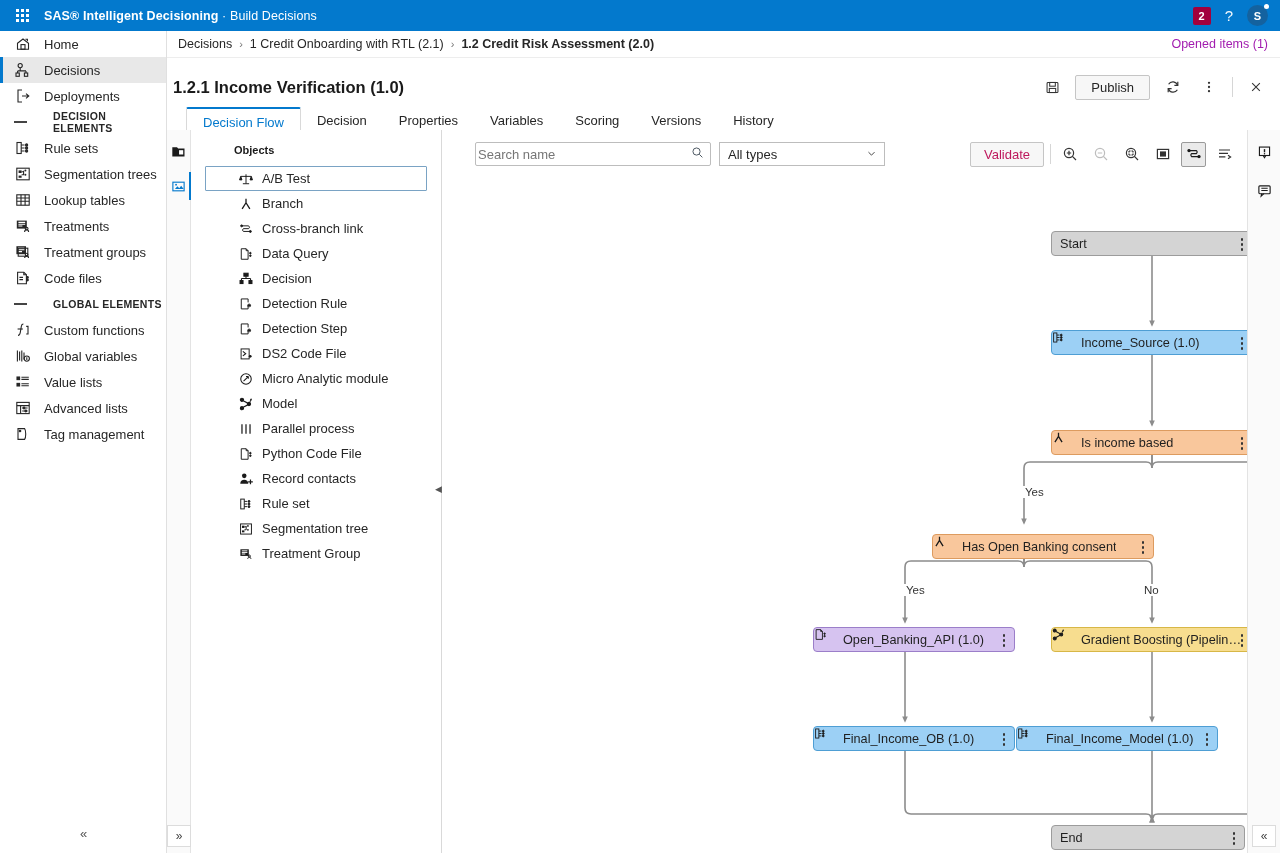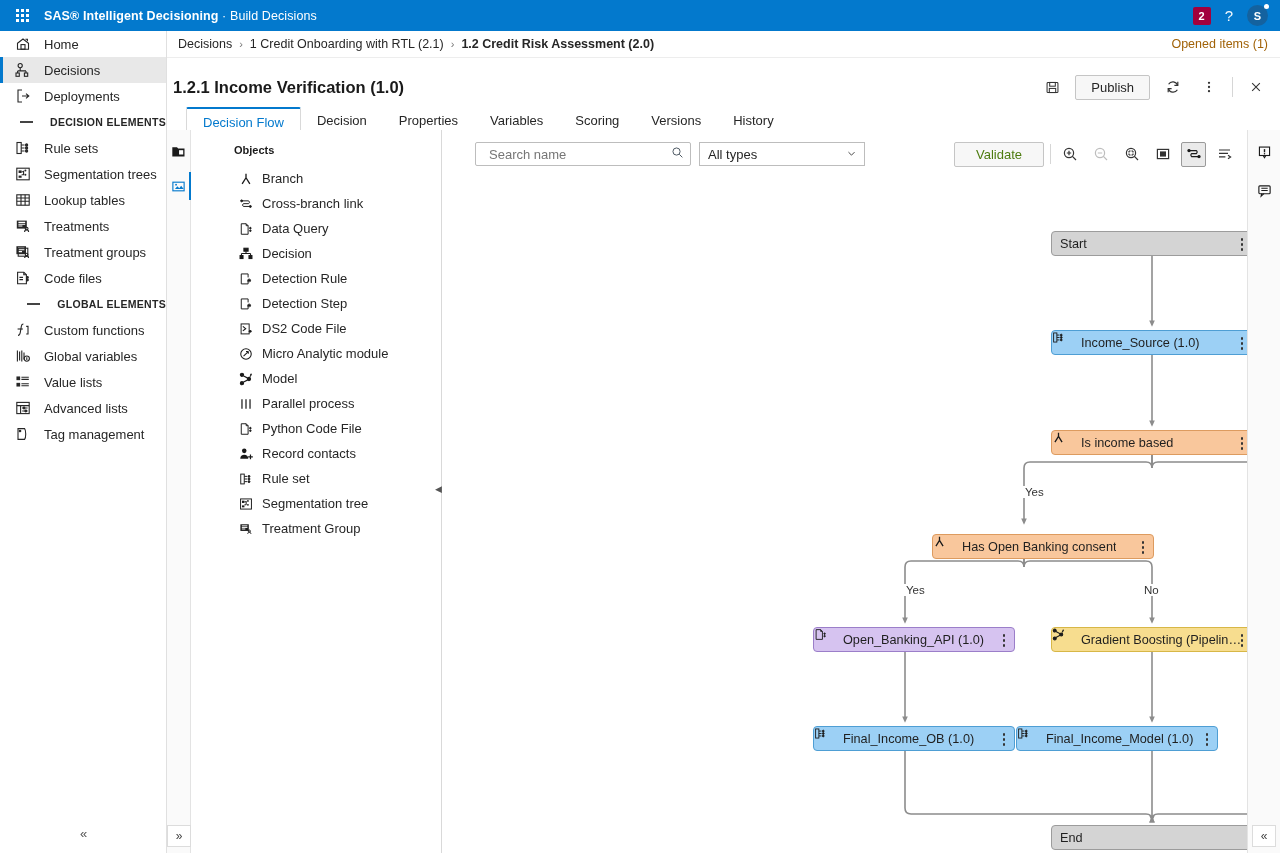--- a/index.html
+++ b/index.html
@@ -51,42 +51,42 @@
     display: flex; align-items: center; height: 26px; padding-left: 14px;
     gap: 13px; cursor: pointer; font-size: 13px; color: #262626; position: relative;
   }
   .nav-item.active { background: #e8e8e8; }
   .nav-item.active::before {
     content: ""; position: absolute; left: 0; top: 0; bottom: 0; width: 3px; background: #0379cd;
   }
   .nav-icon { width: 17px; height: 17px; flex: 0 0 17px; display: flex; align-items: center; justify-content: center; }
   .nav-icon svg { display: block; }
   .nav-section {
-    display: flex; align-items: center; height: 26px; padding-left: 14px; gap: 13px;
-    font-size: 10.5px; font-weight: bold; letter-spacing: .3px; color: #262626; justify-content: flex-end;
+    display: flex; align-items: center; height: 26px; padding-left: 14px; gap: 22px;
+    font-size: 10.5px; font-weight: bold; letter-spacing: .3px; color: #262626;
   }
   .nav-section .dash { width: 17px; flex: 0 0 17px; display: flex; align-items: center; }
   .nav-section .dash i { display: block; width: 13px; height: 1.5px; background: #444; }
   .nav-collapse {
     position: absolute; bottom: 6px; left: 0; width: 167px; height: 28px;
     display: flex; align-items: center; justify-content: center;
     color: #555; font-size: 13px; cursor: pointer;
   }
 
   
   .main { position: absolute; top: 31px; left: 167px; width: 1113px; height: 822px; background: #fff; }
 
   .breadcrumbbar {
     height: 27px; display: flex; align-items: center; padding: 0 12px 0 11px;
     border-bottom: 1px solid #ededed;
   }
   .crumb { font-size: 12.5px; color: #262626; cursor: pointer; }
   .crumb.current { font-weight: bold; }
   .crumb-sep { color: #767676; margin: 0 7px; font-size: 11px; }
-  .opened-items { margin-left: auto; color: #a16207; font-size: 12.5px; cursor: pointer; }
+  .opened-items { margin-left: auto; color: #a21caf; font-size: 12.5px; cursor: pointer; }
 
   .titlerow { height: 30px; display: flex; align-items: center; padding: 0 11px 0 6px; margin-top: 14px; }
   .page-title { font-size: 16.5px; font-weight: bold; color: #1a1a1a; }
   .title-actions { margin-left: auto; display: flex; align-items: center; gap: 10px; }
   .icon-btn {
     width: 26px; height: 26px; display: flex; align-items: center; justify-content: center;
     cursor: pointer; border-radius: 2px; color: #333;
   }
   .publish-btn {
     height: 25px; padding: 0 15px; border: 1px solid #c5c5c5; border-radius: 2px;
@@ -139,37 +139,37 @@
   .panel-handle {
     position: absolute; right: -1px; top: 352px; width: 7px; height: 13px;
     display: flex; align-items: center; justify-content: center;
     font-size: 9px; color: #555; cursor: col-resize;
   }
 
   
   .canvas-wrap { flex: 1; position: relative; background: #fff; }
   .canvas-toolbar { height: 48px; display: flex; align-items: center; padding: 0 10px 0 33px; gap: 8px; }
   .search-box {
-    width: 216px; height: 24px; border: 1px solid #bdbdbd; border-radius: 2px;
-    display: flex; align-items: center; padding: 0 6px 0 11px; background: #fff;
+    width: 236px; height: 24px; border: 1px solid #bdbdbd; border-radius: 2px;
+    display: flex; align-items: center; padding: 0 6px 0 0; background: #fff;
   }
   .search-box input {
     border: 0; outline: 0; flex: 1; font-size: 13px; font-family: "Liberation Sans", sans-serif;
     color: #262626; background: transparent; min-width: 0;
   }
   .search-box input::placeholder { color: #767676; }
   .type-select {
     width: 166px; height: 24px; border: 1px solid #bdbdbd; border-radius: 0; background: #fff;
     display: flex; align-items: center; padding: 0 7px 0 8px; font-size: 13px; color: #262626; cursor: pointer;
   }
   .type-select .chev { margin-left: auto; font-size: 10px; color: #444; }
   .tb-right { margin-left: auto; display: flex; align-items: center; gap: 6px; }
   .validate-btn {
-    height: 25px; padding: 0 21px; border: 1px solid #c5c5c5; border-radius: 2px;
-    background: #f7f7f7; font-size: 13px; color: #4d7c0f; cursor: pointer; display: flex; align-items: center;
+    height: 25px; padding: 0 13px; border: 1px solid #c5c5c5; border-radius: 2px;
+    background: #f7f7f7; font-size: 13px; color: #be185d; cursor: pointer; display: flex; align-items: center;
   }
   .tb-icon { width: 25px; height: 25px; display: flex; align-items: center; justify-content: center; cursor: pointer; border-radius: 2px; color: #333; }
   .tb-icon.disabled { color: #bdbdbd; cursor: default; }
   .tb-icon.toggled { border: 1px solid #9a9a9a; background: #eaeaea; }
 
   .flow { position: absolute; left: 0; top: 48px; right: 0; bottom: 0; overflow: hidden; }
   .flow svg { position: absolute; left: 0; top: 0; }
 
   .node {
     position: absolute; height: 25px; border-radius: 4px;
@@ -491,20 +491,30 @@
             <circle cx="5.4" cy="6" r="1" fill="#0379cd" stroke="none"></circle>
           </svg>
         </div>
         <div class="rail-expand">»</div>
       </div>
 
       <div class="objects-panel">
         <div class="objects-title">Objects</div>
         <div class="obj-list">
 
+          <div class="obj-item selected">
+            <span class="obj-icon">
+              <svg width="14" height="14" viewBox="0 0 16 16" fill="none" stroke="#1a1a1a" stroke-width="1.1">
+                <path d="M8 2.6 v10.6 M4.4 13.4 h7.2 M2 5 h12"></path>
+                <path d="M2 5 L.6 9 h2.8 Z" fill="#1a1a1a"></path>
+                  <path d="M14 5 L12.6 9 h2.8 Z" fill="#1a1a1a"></path>
+              </svg>
+            </span>
+            <span>A/B Test</span>
+          </div>
 
           <div class="obj-item">
             <span class="obj-icon">
               <svg width="14" height="14" viewBox="0 0 16 16" fill="none" stroke="#1a1a1a" stroke-width="1.5">
                 <path d="M8 2 v4.6 M8 6.6 L3.6 13.6 M8 6.6 L12.4 13.6"></path>
               </svg>
             </span>
             <span>Branch</span>
           </div>
 
@@ -903,21 +913,21 @@
             <span class="nlabel">Final_Income_Model (1.0)</span>
             <span class="kebab">
               <span class="kdots">
                   <i></i>
                   <i></i>
                   <i></i>
                 </span>
             </span>
           </div>
 
-          <div class="node n-terminal" style="left:609px; top:647px; width:229px;">
+          <div class="node n-terminal" style="left:609px; top:647px; width:194px;">
             <span class="nlabel">End</span>
             <span class="kebab">
               <span class="kdots">
                   <i></i>
                   <i></i>
                   <i></i>
                 </span>
             </span>
           </div>
 

